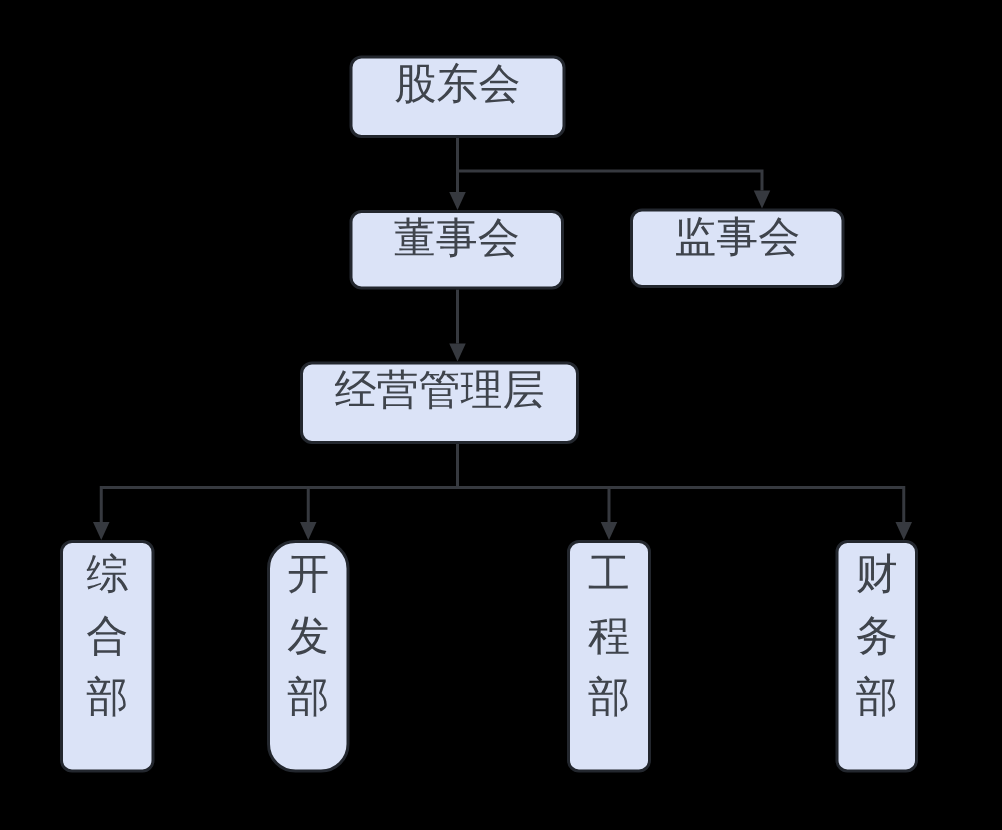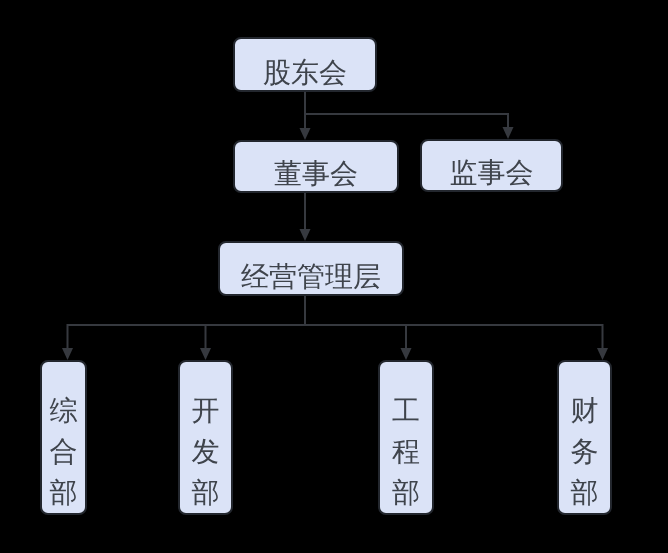--- a/index.html
+++ b/index.html
@@ -34,21 +34,21 @@
     fill: var(--connector);
     stroke: none;
   }
   .node {
     position: absolute;
     background: var(--node-fill);
     border: 2px solid var(--node-border);
     border-radius: 8px;
     color: var(--node-text);
     display: flex;
-    align-items: flex-end;
+    align-items: flex-start;
     justify-content: center;
     font-size: 28px;
     line-height: 1.2;
     text-align: center;
     cursor: default;
   }
   .node.vertical span {
     display: block;
     width: 1em;
     line-height: 41px;
@@ -81,37 +81,37 @@
     <path class="edge" d="M406 324 L406 348"></path>
     <polygon class="arrowhead" points="400.5,348 411.5,348 406,360"></polygon>
     <path class="edge" d="M602.5 324 L602.5 348"></path>
     <polygon class="arrowhead" points="597,348 608,348 602.5,360"></polygon>
   </svg>
 
   <div class="node" style="left:233px; top:37px; width:144px; height:55px;">
     <span>股东会</span>
   </div>
 
-  <div class="node" style="left:233px; top:140px; width:166px; height:53px;">
+  <div class="node" style="left:233px; top:140px; width:143px; height:53px;">
     <span>董事会</span>
   </div>
 
   <div class="node" style="left:420px; top:139px; width:143px; height:53px;">
     <span>监事会</span>
   </div>
 
-  <div class="node" style="left:218px; top:241px; width:186px; height:55px;">
+  <div class="node" style="left:200px; top:241px; width:186px; height:55px;">
     <span>经营管理层</span>
   </div>
 
-  <div class="node vertical" style="left:40px; top:360px; width:47px; height:155px;">
+  <div class="node vertical" style="left:40px; top:360px; width:63px; height:155px;">
     <span>综合部</span>
   </div>
 
-  <div class="node vertical" style="left:178px; top:360px; width:55px; height:155px;">
+  <div class="node vertical" style="left:178px; top:360px; width:55px; height:155px;border-radius:19px;">
     <span>开发部</span>
   </div>
 
   <div class="node vertical" style="left:378px; top:360px; width:56px; height:155px;">
     <span>工程部</span>
   </div>
 
   <div class="node vertical" style="left:557px; top:360px; width:55px; height:155px;">
     <span>财务部</span>
   </div>

